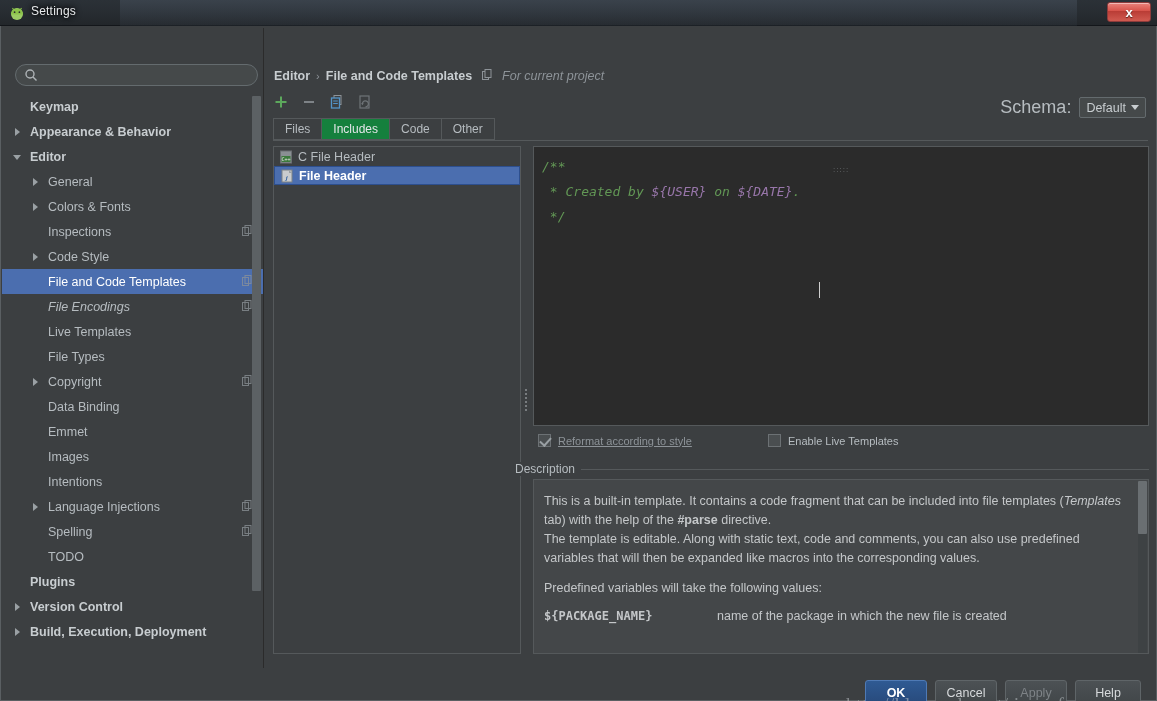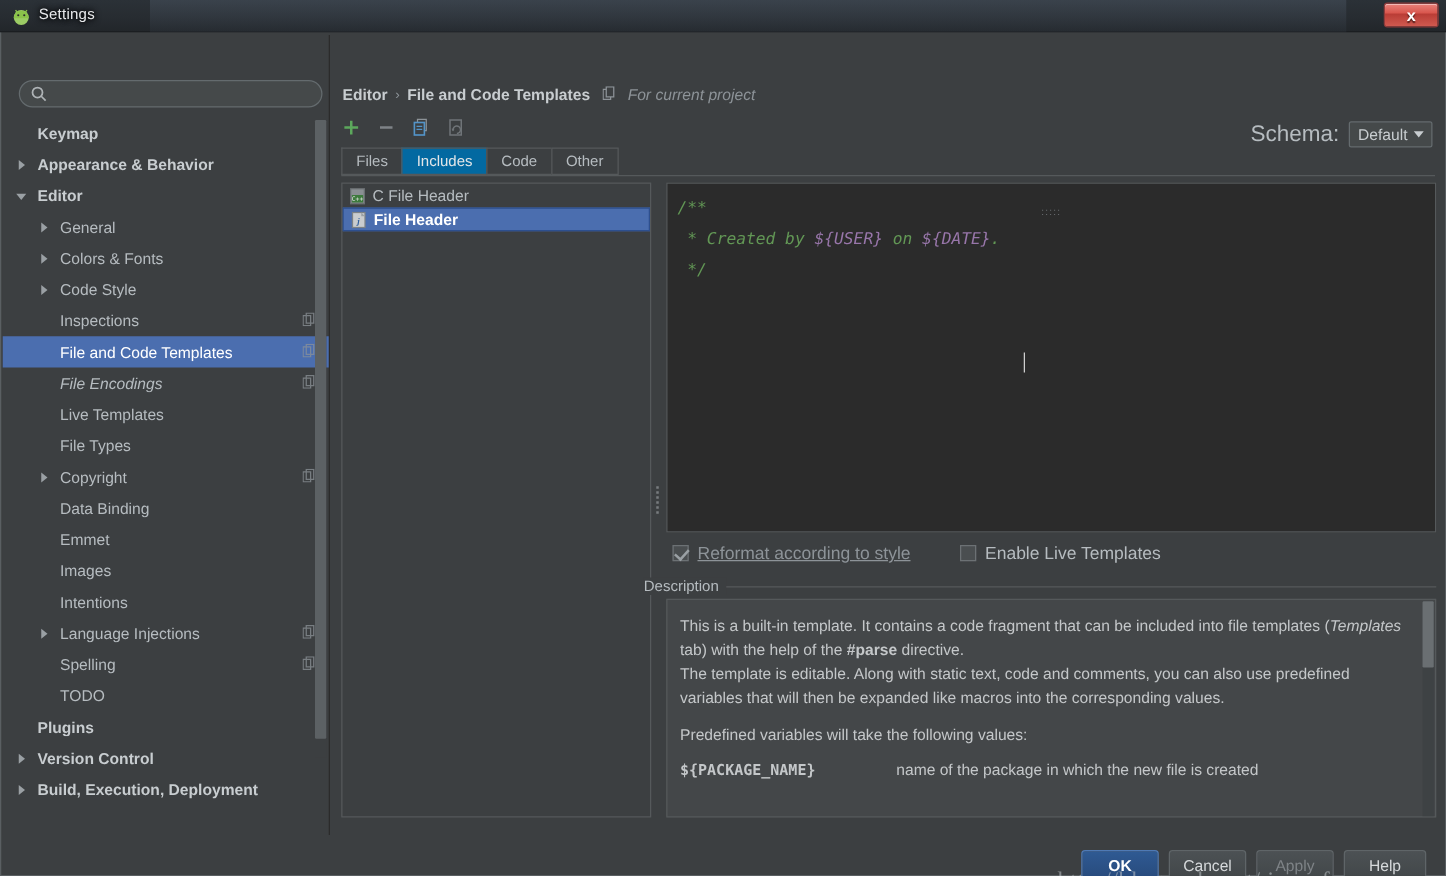--- a/index.html
+++ b/index.html
@@ -170,21 +170,21 @@
     height:22px;
     padding:0 11px;
     display:flex; align-items:center;
     font-size:12px; color:#b6bcc0;
     background:#3c3f41;
     border:1px solid #55595b;
     border-right:none;
     cursor:pointer;
   }
   .tab:last-child { border-right:1px solid #55595b; }
-  .tab.active { background:#0369a1; color:#e3e6e8; }
+  .tab.active { background:#15803d; color:#e3e6e8; }
   #tab-underline {
     position:absolute; left:8px; top:112px;
     width:875px; height:1px; background:#55595b;
   }
 
   
   #split {
     position:absolute; left:8px; top:118px;
     width:876px; height:510px;
   }
@@ -243,21 +243,21 @@
     width:1px; height:16px; background:#cfcfcf;
   }
 
   #opts {
     position:absolute; left:260px; top:288px;
     width:616px; height:24px;
   }
   .chkwrap {
     position:absolute; top:0;
     display:flex; align-items:center;
-    font-size:14px;
+    font-size:11px;
     cursor:default;
   }
   .chkbox {
     width:13px; height:13px;
     background:#4a4e50;
     border:1px solid #6c7174;
     margin-right:7px;
     flex:none; position:relative;
   }
   .chkbox.checked::after {
@@ -425,33 +425,33 @@
           </div>
           <div class="tree-row">
             <div style="width: 26px; flex: 0 0 auto;"></div>
             <div class="tw-slot">
               <span class="tw"></span>
             </div>
             <span class="tree-label" style="padding-left: 6px;">Colors &amp; Fonts</span>
           </div>
           <div class="tree-row">
             <div style="width: 26px; flex: 0 0 auto;"></div>
-            <div class="tw-slot">
-              <span class="tw"></span>
-            </div>
-            <span class="tree-label" style="padding-left: 6px;">Code Style</span>
-          </div>
-          <div class="tree-row">
-            <div style="width: 26px; flex: 0 0 auto;"></div>
             <div class="tw-slot"></div>
             <span class="tree-label" style="padding-left: 6px;">Inspections</span>
             <span class="copy-badge"><svg width="10" height="11" viewBox="0 0 10 11">
                 <rect x="0.5" y="2.5" width="6" height="8" fill="none" stroke="#8d9398" stroke-width="1"></rect>
                 <rect x="3" y="0.5" width="6" height="8" fill="none" stroke="#8d9398" stroke-width="1"></rect>
               </svg></span>
+          </div>
+          <div class="tree-row">
+            <div style="width: 26px; flex: 0 0 auto;"></div>
+            <div class="tw-slot">
+              <span class="tw"></span>
+            </div>
+            <span class="tree-label" style="padding-left: 6px;">Code Style</span>
           </div>
           <div class="tree-row selected">
             <div style="width: 26px; flex: 0 0 auto;"></div>
             <div class="tw-slot"></div>
             <span class="tree-label" style="padding-left: 6px;">File and Code Templates</span>
             <span class="copy-badge"><svg width="10" height="11" viewBox="0 0 10 11">
                 <rect x="0.5" y="2.5" width="6" height="8" fill="none" stroke="#8d9398" stroke-width="1"></rect>
                 <rect x="3" y="0.5" width="6" height="8" fill="none" stroke="#8d9398" stroke-width="1"></rect>
               </svg></span>
           </div>

